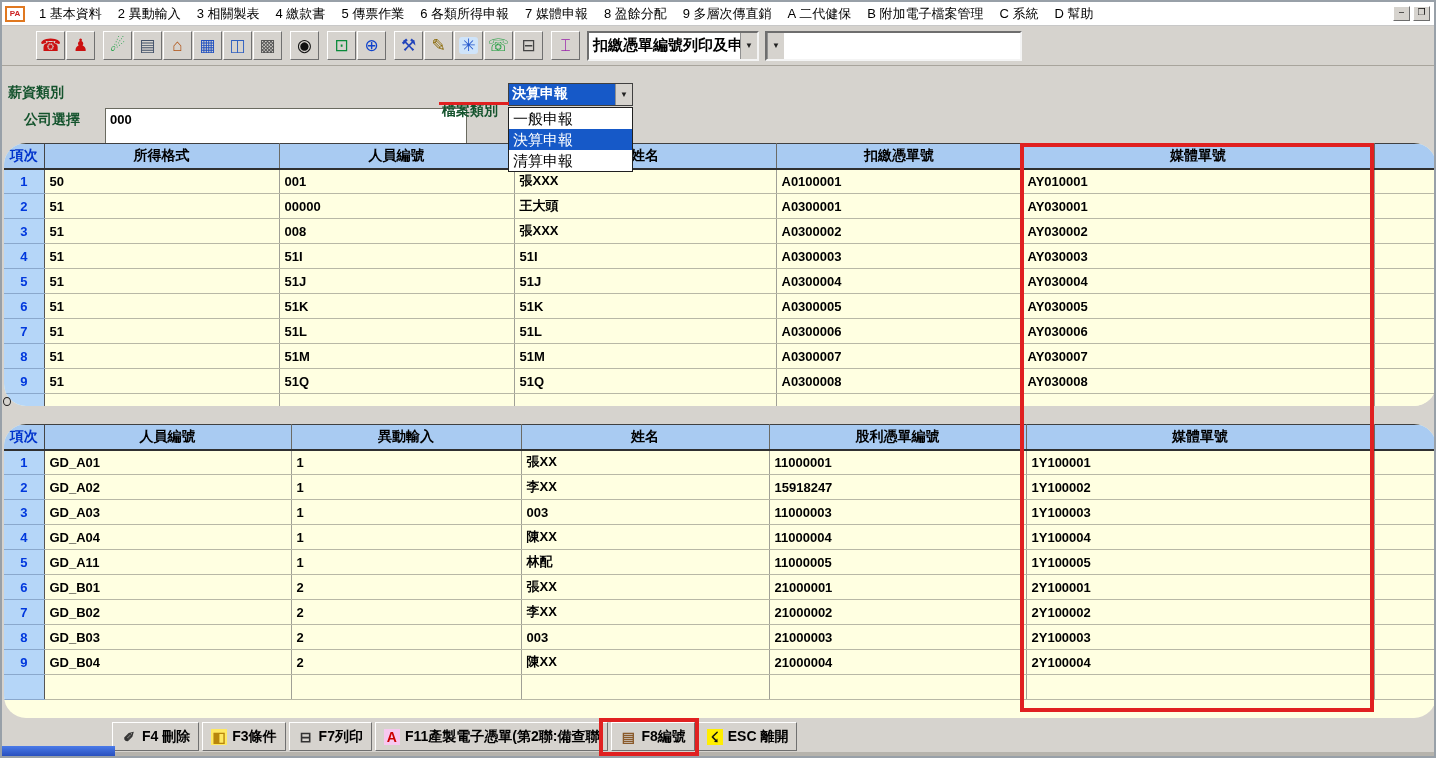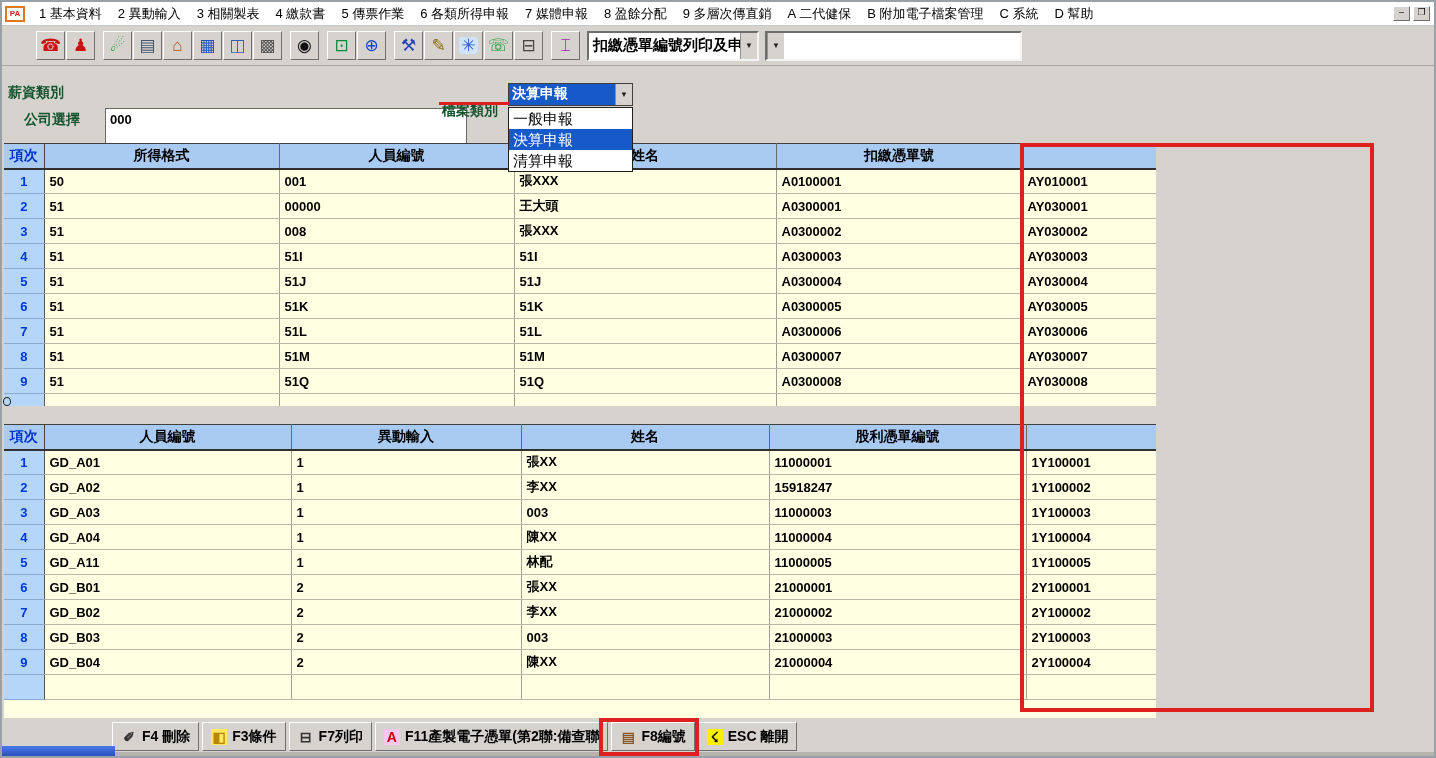--- a/index.html
+++ b/index.html
@@ -41,21 +41,21 @@
            border:1px solid #404040; display:flex;}
   .ftcombo .sel-val{flex:1; background:var(--sel); color:#fff; font-size:14px; font-weight:bold;
                     padding:1px 3px; white-space:nowrap;}
   .ftcombo .dd-arrow{height:auto;}
   .ddlist{position:absolute; left:506px; top:105px; width:125px; background:#fff;
           border:1px solid #202020; z-index:60;}
   .dd-item{height:21px; font-size:15px; padding:0 4px; color:#000; white-space:nowrap; line-height:21px;}
   .dd-item.sel{background:var(--sel); color:#fff;}
   .redline{position:absolute; left:437px; top:100px; width:70px; height:3px; background:var(--hl); z-index:70;}
   
-  .gridbox{position:absolute; left:2px; width:1152px; overflow:hidden; background:var(--row-bg);}
+  .gridbox{position:absolute; left:2px; width:1432px; overflow:hidden; background:var(--row-bg);border-radius:22px;}
   table{border-collapse:collapse; table-layout:fixed; width:1432px;}
   th{height:25px; background:var(--header-bg); font-size:14px; font-weight:bold; color:#000;
      border-right:1px solid #6b6b66; border-top:1px solid #404040; border-bottom:2px solid #303030;
      text-align:center; overflow:hidden; white-space:nowrap;}
   th.idx{color:#0033cc; border-right:1px solid #444;}
   td{height:25px; background:var(--row-bg); font-size:13px; font-weight:bold; color:#000;
      border-right:1px solid #a0a096; border-bottom:1px solid #b8b8a6; padding:0 5px;
      overflow:hidden; white-space:nowrap;}
   td.idx{background:var(--idx-bg); color:#0038dd; text-align:center; padding:0;
          border-right:1px solid #555; border-bottom:1px solid #8aa8cc;}

